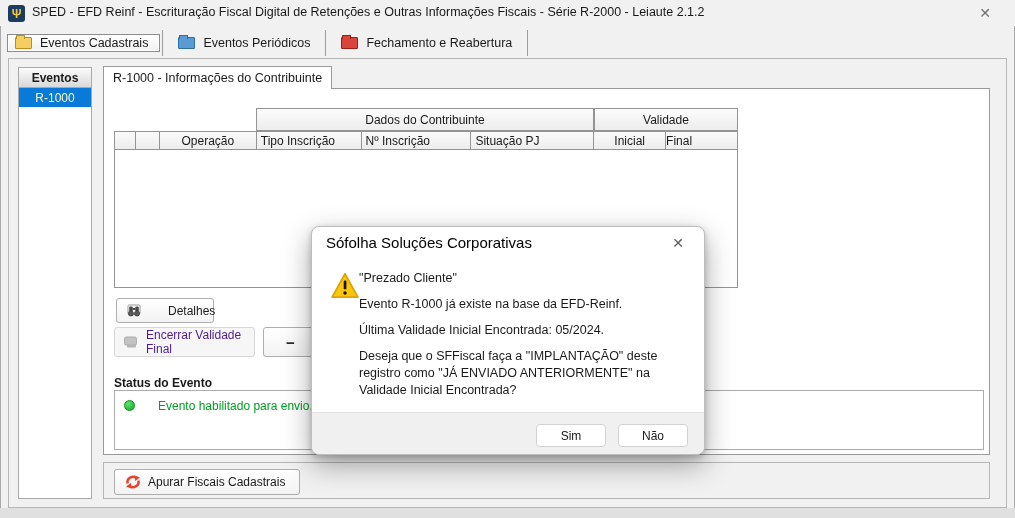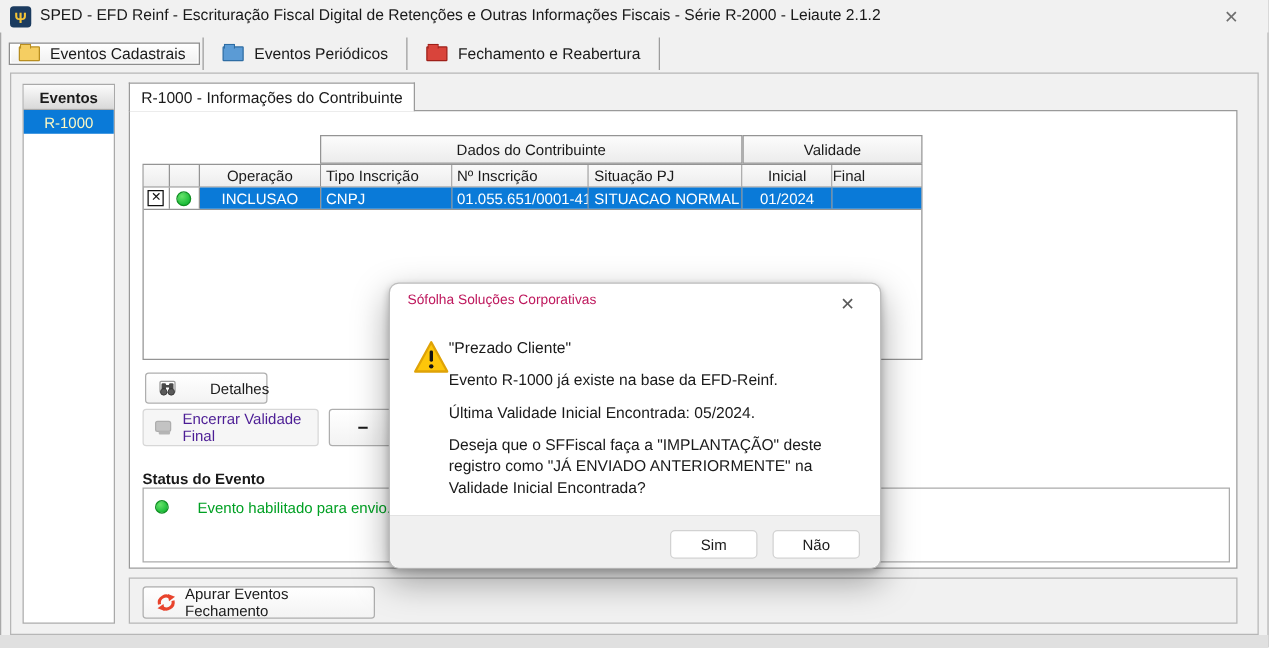--- a/index.html
+++ b/index.html
@@ -100,21 +100,21 @@
   
   .bottom-strip { position:absolute; left:103px; top:462px; width:887px; height:37px;
                   background:#f1f1f1; border:1px solid #b6b6b6; }
   .btn-apurar { position:absolute; left:10px; top:6px; width:186px; height:26px; padding-left:10px; }
 
   
   .dialog { position:absolute; left:311px; top:226px; width:394px; height:229px;
             background:#fff; border:1px solid #bdbdbd; border-radius:8px;
             box-shadow:0 10px 28px rgba(0,0,0,.35), 0 2px 6px rgba(0,0,0,.2); z-index:10;
             font-size:12.5px; }
-  .dlg-title { position:absolute; left:14px; top:7px; color:#be185d; font-size:11px; }
+  .dlg-title { position:absolute; left:14px; top:7px; color:#000000; font-size:15px; }
   .dlg-close { position:absolute; right:12px; top:5px; width:28px; height:22px;
                display:flex; align-items:center; justify-content:center; color:#5a5a5a; font-size:14px; cursor:pointer; }
   .dlg-warn { position:absolute; left:19px; top:45px; width:28px; height:27px; }
   .dlg-body { position:absolute; left:47px; top:43px; width:332px; }
   .dlg-body p { line-height:17px; margin-bottom:9px; }
   .dlg-footer { position:absolute; left:0; bottom:0; width:100%; height:42px;
                 background:#f0f0f0; border-top:1px solid #e2e2e2; border-radius:0 0 8px 8px; }
   .dlg-btn { position:absolute; top:11px; width:70px; height:23px;
              background:#fff; border:1px solid #d2d2d2; border-radius:4px;
              display:flex; align-items:center; justify-content:center; font-size:12px; cursor:pointer; }
@@ -169,34 +169,20 @@
       <div class="grid-row grid-head">
         <div class="cell c0"></div>
         <div class="cell c1"></div>
         <div class="cell c2">Operação</div>
         <div class="cell c3">Tipo Inscrição</div>
         <div class="cell c4">Nº Inscrição</div>
         <div class="cell c5">Situação PJ</div>
         <div class="cell c6">Inicial</div>
         <div class="cell c7">Final</div>
       </div>
-      <div class="grid-row row-sel">
-        <div class="cell c0">
-          <span class="checkbox checked"></span>
-        </div>
-        <div class="cell c1">
-          <span class="dot-green"></span>
-        </div>
-        <div class="cell c2 sel">INCLUSAO</div>
-        <div class="cell c3 sel">CNPJ</div>
-        <div class="cell c4 sel">01.055.651/0001-41</div>
-        <div class="cell c5 sel">SITUACAO NORMAL</div>
-        <div class="cell c6 sel">01/2024</div>
-        <div class="cell c7 sel"></div>
-      </div>
     </div>
 
     <div class="btn btn-detalhes">
       <span class="ico">
         <svg width="16" height="14" viewBox="0 0 16 14">
           <rect x="2" y="1" width="12" height="9" rx="1" fill="#fff" stroke="#9a9a9a"></rect>
           <rect x="3.2" y="2.5" width="3.6" height="5" rx="1" fill="#4a4a4a"></rect>
           <rect x="9.2" y="2.5" width="3.6" height="5" rx="1" fill="#4a4a4a"></rect>
           <rect x="6.8" y="4" width="2.4" height="2" fill="#4a4a4a"></rect>
           <circle cx="5" cy="9.5" r="2.6" fill="#5a5a5a" stroke="#2e2e2e" stroke-width="0.6"></circle>
@@ -230,21 +216,21 @@
   <div class="bottom-strip">
     <div class="btn btn-apurar">
       <span class="ico">
         <svg width="16" height="16" viewBox="0 0 16 16">
           <path d="M2.6 9.5 A5.4 5.4 0 0 1 11.6 4.4" fill="none" stroke="#e8432c" stroke-width="2.5"></path>
           <polygon points="9.3,1.2 15,3.4 10.2,6.9" fill="#e8432c"></polygon>
           <path d="M13.4 6.5 A5.4 5.4 0 0 1 4.4 11.6" fill="none" stroke="#e8432c" stroke-width="2.5"></path>
           <polygon points="6.7,14.8 1,12.6 5.8,9.1" fill="#e8432c"></polygon>
         </svg>
       </span>
-      <span>Apurar Eventos Fechamento</span>
+      <span>Apurar Fiscais Cadastrais</span>
     </div>
   </div>
 
   <div class="bottom-band"></div>
 
   <div class="dialog">
     <div class="dlg-title">Sófolha Soluções Corporativas</div>
     <div class="dlg-close">✕</div>
     <div class="dlg-warn">
       <svg width="28" height="27" viewBox="0 0 24 23">

